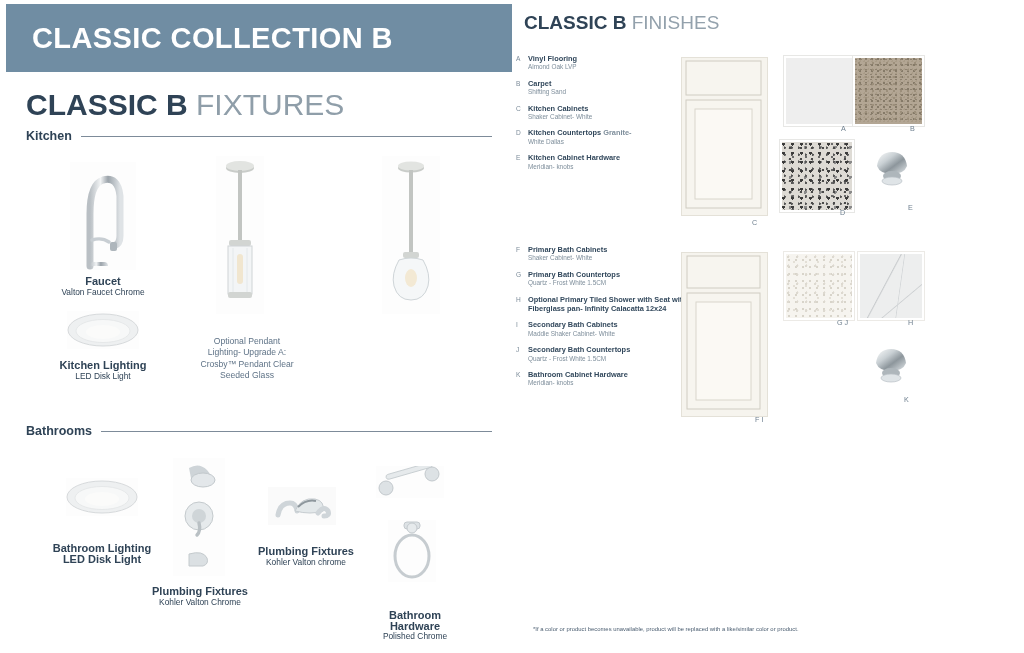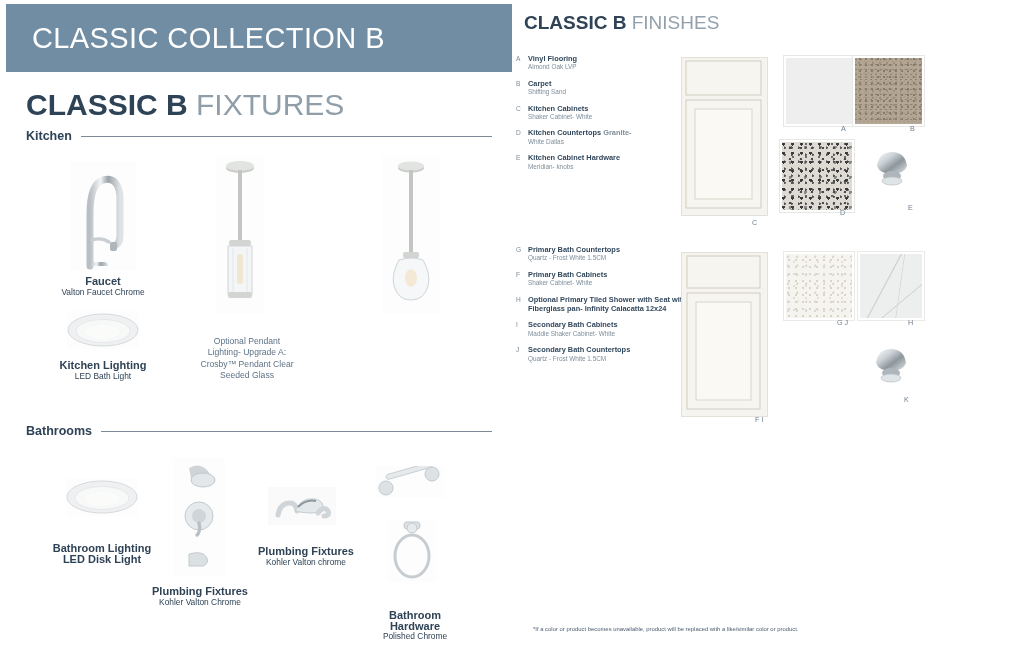--- a/index.html
+++ b/index.html
@@ -15,21 +15,21 @@
 
   
   .left-col{position:absolute;left:0;top:0;width:512px;height:653px;}
 
   .banner{
     position:absolute;left:6px;top:4px;width:506px;height:68px;
     background:#708da3;
     display:flex;align-items:center;
   }
   .banner-title{
-    color:#ffffff;font-size:29px;letter-spacing:.4px;font-weight:400;
+    color:#ffffff;font-size:29px;letter-spacing:.4px;font-weight:700;
     padding-left:26px;white-space:nowrap;
   }
 
   .sub-title{
     position:absolute;left:26px;top:88px;font-size:30px;font-weight:700;
     color:#2f4356;white-space:nowrap;
   }
   .sub-title .light{color:#8f9ea9;font-weight:400;}
 
   .sec-head{position:absolute;display:flex;align-items:center;width:466px;}
@@ -117,21 +117,21 @@
 
     <div class="ph" style="left:67px;top:311px;width:72px;height:38px;">
       <svg width="72" height="38" viewBox="0 0 72 38">
         <ellipse cx="36" cy="19" rx="35" ry="16" fill="#eef0f1" stroke="#d7dadc" stroke-width="1"></ellipse>
         <ellipse cx="36" cy="20" rx="27" ry="11.5" fill="#f7f8f8" stroke="#e2e5e6" stroke-width=".8"></ellipse>
         <ellipse cx="36" cy="21" rx="17" ry="7" fill="#fbfbfa"></ellipse>
       </svg>
     </div>
     <div class="cap" style="left:35px;top:360px;width:136px;">
       <div class="b">Kitchen Lighting</div>
-      <div>LED Bath Light</div>
+      <div>LED Disk Light</div>
     </div>
 
     <div class="ph" style="left:216px;top:156px;width:48px;height:158px;">
       <svg width="48" height="158" viewBox="0 0 48 158">
         <ellipse cx="24" cy="12" rx="14" ry="5" fill="#c9ccc9"></ellipse>
         <ellipse cx="24" cy="10" rx="14" ry="5" fill="#e2e4e1"></ellipse>
         <rect x="22" y="14" width="4" height="72" fill="#c2c5c2"></rect>
         <rect x="13" y="84" width="22" height="6" rx="2" fill="#d2d5d2"></rect>
         <rect x="12" y="90" width="24" height="48" fill="#eef1f2" fill-opacity=".65" stroke="#cfd4d6" stroke-width="1"></rect>
         <rect x="12" y="136" width="24" height="6" rx="2" fill="#d2d5d2"></rect>
@@ -256,51 +256,58 @@
         <div class="leg-row">
           <div class="leg-letter">E</div>
           <div class="leg-body">
             <div class="leg-name">Kitchen Cabinet Hardware</div>
             <div class="leg-desc">Meridian- knobs</div>
           </div>
         </div>
       </div>
     <div class="legend" id="legend-bottom">
         <div class="leg-row">
+          <div class="leg-letter">F</div>
+          <div class="leg-body">
+            <div class="leg-name">Primary Bath Cabinets</div>
+            <div class="leg-desc">Shaker Cabinet- White</div>
+          </div>
+        </div>
+        <div class="leg-row">
           <div class="leg-letter">G</div>
           <div class="leg-body">
             <div class="leg-name">Primary Bath Countertops</div>
             <div class="leg-desc">Quartz - Frost White 1.5CM</div>
           </div>
         </div>
         <div class="leg-row">
-          <div class="leg-letter">F</div>
-          <div class="leg-body">
-            <div class="leg-name">Primary Bath Cabinets</div>
-            <div class="leg-desc">Shaker Cabinet- White</div>
-          </div>
-        </div>
-        <div class="leg-row">
           <div class="leg-letter">H</div>
           <div class="leg-body">
             <div class="leg-name">Optional Primary Tiled Shower with Seat with Fiberglass pan- Infinity Calacatta 12x24</div>
           </div>
         </div>
         <div class="leg-row">
           <div class="leg-letter">I</div>
           <div class="leg-body">
             <div class="leg-name">Secondary Bath Cabinets</div>
             <div class="leg-desc">Maddie Shaker Cabinet- White</div>
           </div>
         </div>
         <div class="leg-row">
           <div class="leg-letter">J</div>
           <div class="leg-body">
             <div class="leg-name">Secondary Bath Countertops</div>
             <div class="leg-desc">Quartz - Frost White 1.5CM</div>
+          </div>
+        </div>
+        <div class="leg-row">
+          <div class="leg-letter">K</div>
+          <div class="leg-body">
+            <div class="leg-name">Bathroom Cabinet Hardware</div>
+            <div class="leg-desc">Meridian- knobs</div>
           </div>
         </div>
       </div>
 
     <div class="swatch" style="left:181px;top:57px;width:85px;height:157px;background:#f6f4ee;border:1px solid #e4e1d8;">
       <svg width="83" height="155" viewBox="0 0 83 155">
         <rect x="4" y="3" width="75" height="34" fill="#f7f5ef" stroke="#cfccc2"></rect>
         <rect x="4" y="42" width="75" height="108" fill="#f7f5ef" stroke="#cfccc2"></rect>
         <rect x="13" y="51" width="57" height="90" fill="#fbf9f4" stroke="#d9d6cc"></rect>
       </svg>

